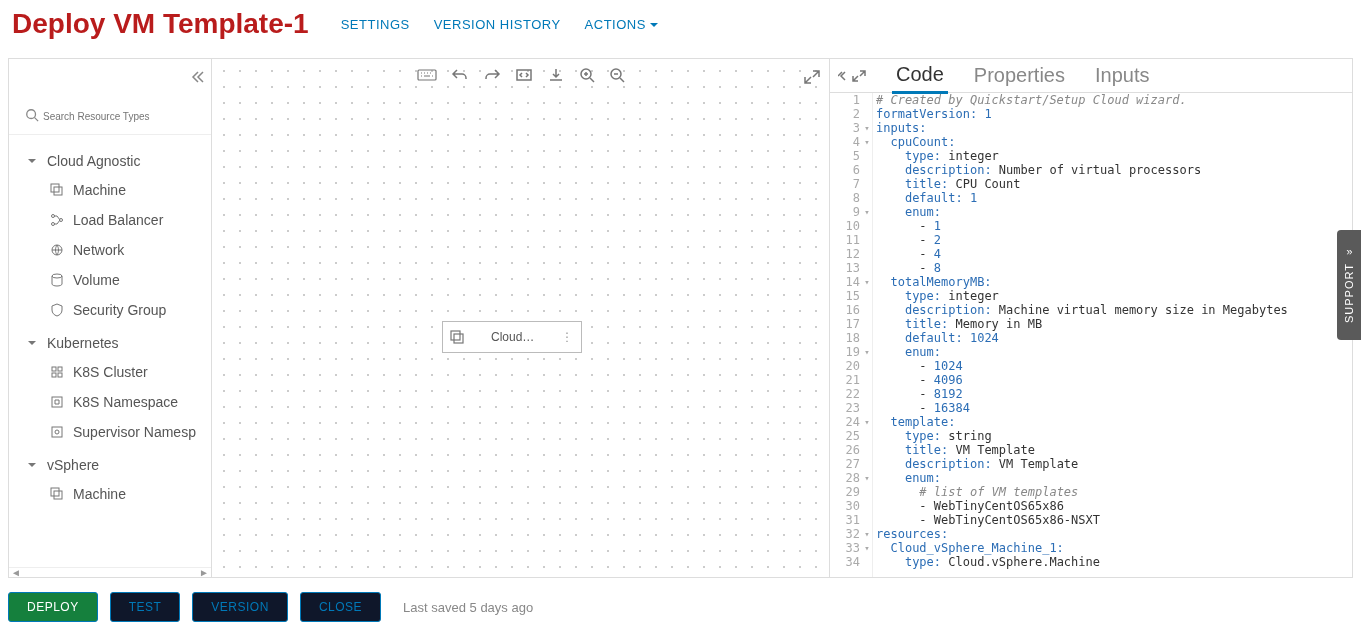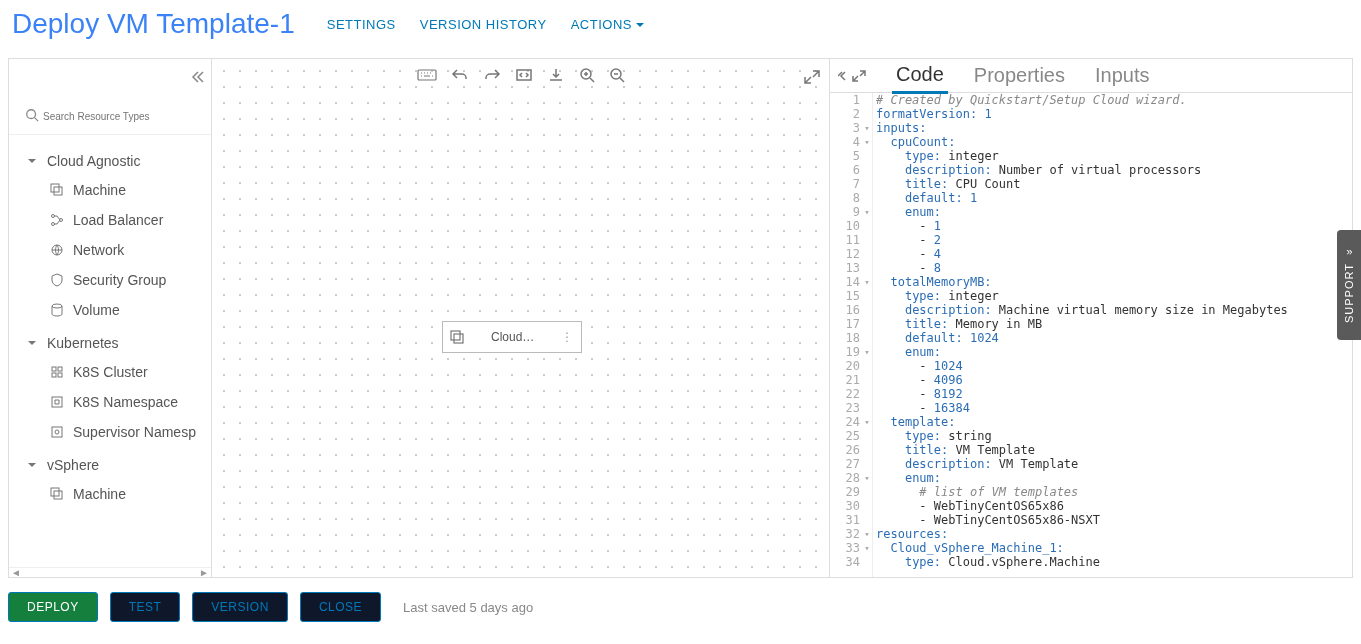--- a/index.html
+++ b/index.html
@@ -1,18 +1,18 @@
 <!DOCTYPE html>
 <html><head>
 <meta charset="utf-8">
 <style>
 * { box-sizing: border-box; margin: 0; padding: 0; }
 body { font-family: -apple-system, "Segoe UI", "Helvetica Neue", Arial, sans-serif; font-size: 13px; color: #333; background: #fff; width: 1361px; height: 644px; overflow: hidden; position: relative; }
 .header { display: flex; align-items: center; padding: 8px 12px 18px 12px; gap: 24px; }
-.title { font-size: 28px; font-weight: 400; color: #3b82f6; margin-right: 8px; }
+.title { font-size: 28px; font-weight: 700; color: #b91c1c; margin-right: 8px; }
 .header-link { color: #0079b8; font-size: 13px; font-weight: 500; letter-spacing: 0.5px; cursor: pointer; }
 .header-link.dropdown::after { content: ""; display: inline-block; margin-left: 4px; border-top: 4px solid #0079b8; border-left: 4px solid transparent; border-right: 4px solid transparent; vertical-align: middle; }
 .main { display: flex; height: 520px; border: 1px solid #ddd; margin: 0 8px; }
 .sidebar { width: 203px; display: flex; flex-direction: column; border-right: 1px solid #ddd; position: relative; }
 .sidebar-collapse { position: absolute; top: 10px; right: 6px; color: #999; cursor: pointer; }
 .search-row { display: flex; align-items: center; padding: 9px 4px 9px 16px; border-bottom: 1px solid #eee; margin-top: 40px; }
 .search-row input { border: none; outline: none; font-size: 10px; width: 100%; margin-left: 4px; color: #0f172a; }
 .tree { overflow-y: auto; flex: 1; padding-top: 8px; }
 .tree-group { padding: 10px 0 6px 18px; color: #555; font-size: 14px; cursor: pointer; display: flex; align-items: center; }
 .tree-group svg { margin-right: 10px; flex-shrink: 0; }
@@ -109,33 +109,33 @@
             <svg width="14" height="14" viewBox="0 0 14 14" stroke="#777" fill="none" stroke-width="1">
               <circle cx="7" cy="7" r="5"></circle>
               <path d="M2 7h10M7 2c2 3 2 7 0 10M7 2c-2 3-2 7 0 10"></path>
             </svg>
           </span>
           <span>Network</span>
         </div>
         <div class="tree-item">
           <span class="ic">
             <svg width="14" height="14" viewBox="0 0 14 14" stroke="#777" fill="none" stroke-width="1">
-              <path d="M7 1l5 2v4c0 3-2 5-5 6-3-1-5-3-5-6V3z"></path>
-            </svg>
-          </span>
-          <span>Security Group</span>
-        </div>
-        <div class="tree-item">
-          <span class="ic">
-            <svg width="14" height="14" viewBox="0 0 14 14" stroke="#777" fill="none" stroke-width="1">
               <ellipse cx="7" cy="3" rx="5" ry="2"></ellipse>
               <path d="M2 3v8c0 1 2 2 5 2s5-1 5-2V3"></path>
             </svg>
           </span>
           <span>Volume</span>
+        </div>
+        <div class="tree-item">
+          <span class="ic">
+            <svg width="14" height="14" viewBox="0 0 14 14" stroke="#777" fill="none" stroke-width="1">
+              <path d="M7 1l5 2v4c0 3-2 5-5 6-3-1-5-3-5-6V3z"></path>
+            </svg>
+          </span>
+          <span>Security Group</span>
         </div>
         <div class="tree-group">
           <svg width="10" height="10" viewBox="0 0 10 10" fill="#777">
             <path d="M1 3l4 4 4-4z"></path>
           </svg>
           <span>Kubernetes</span>
         </div>
         <div class="tree-item">
           <span class="ic">
             <svg width="14" height="14" viewBox="0 0 14 14" stroke="#777" fill="none" stroke-width="1">

